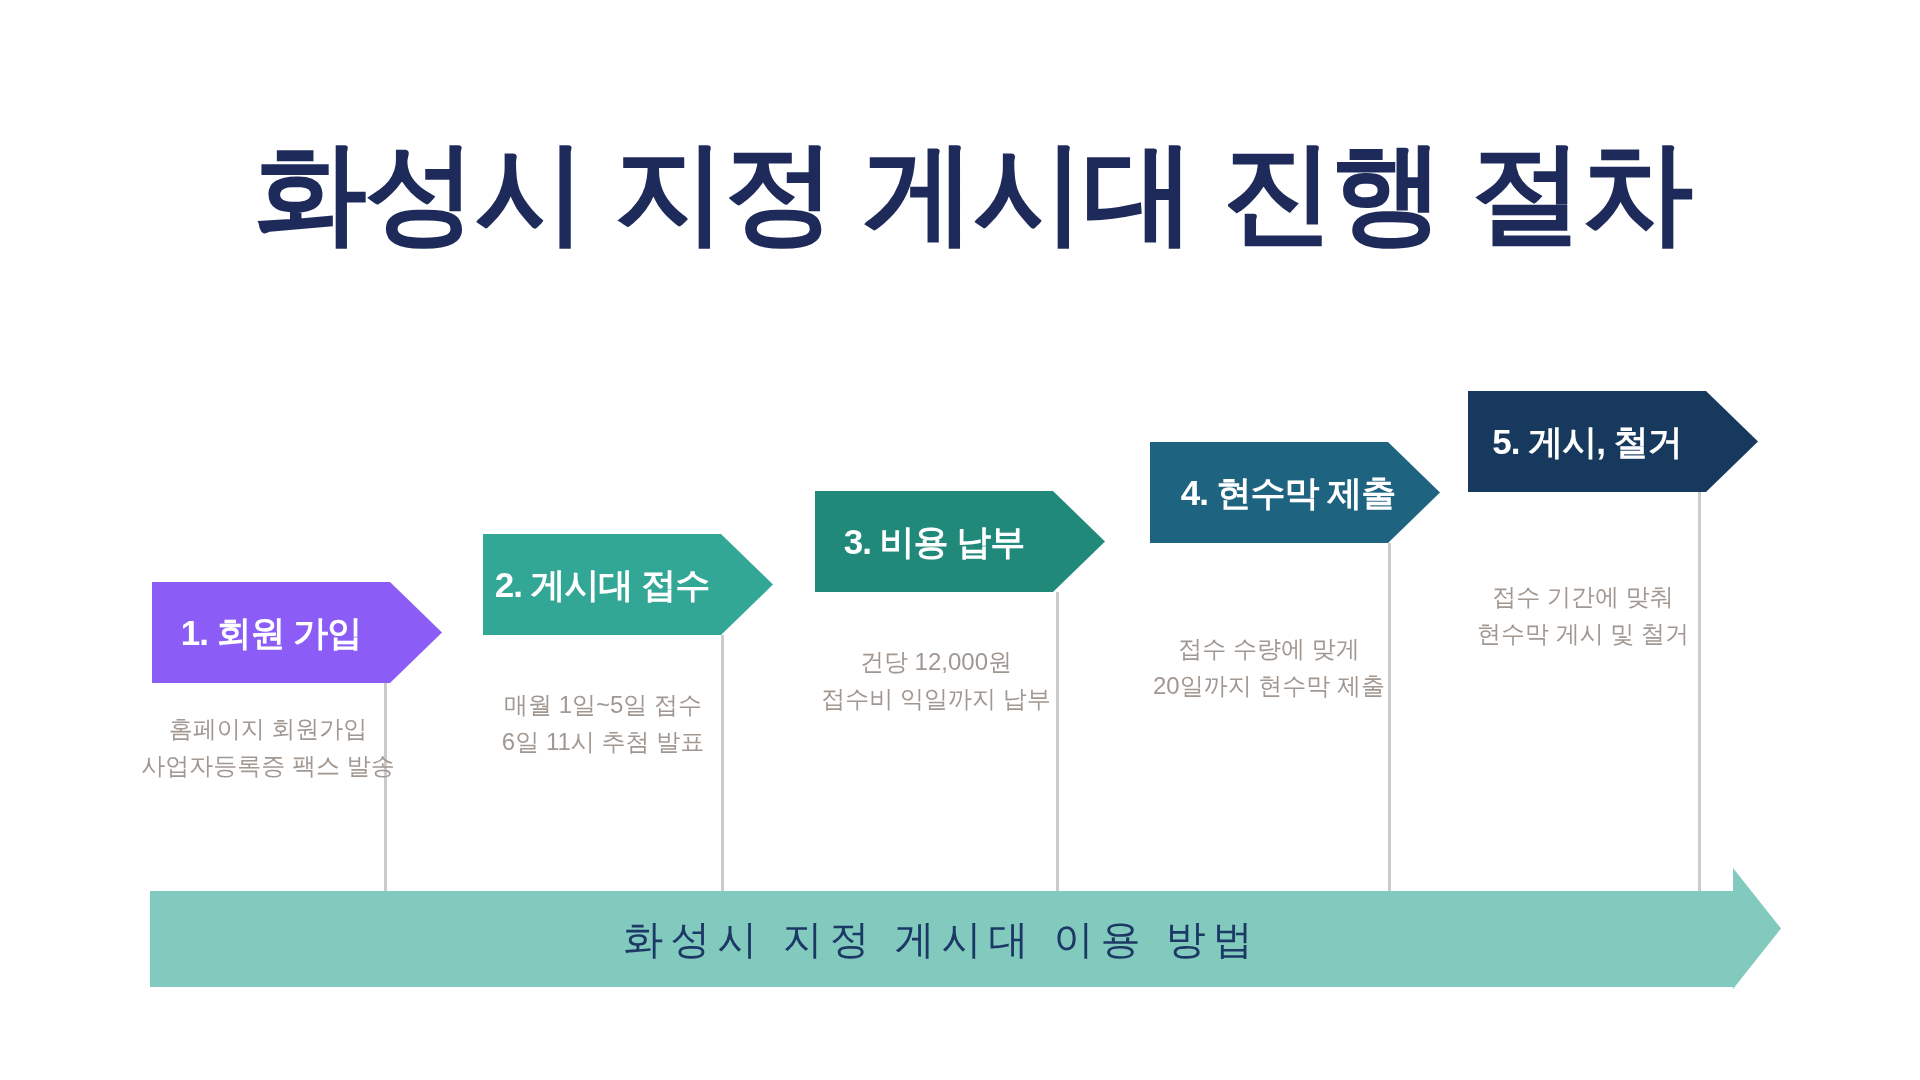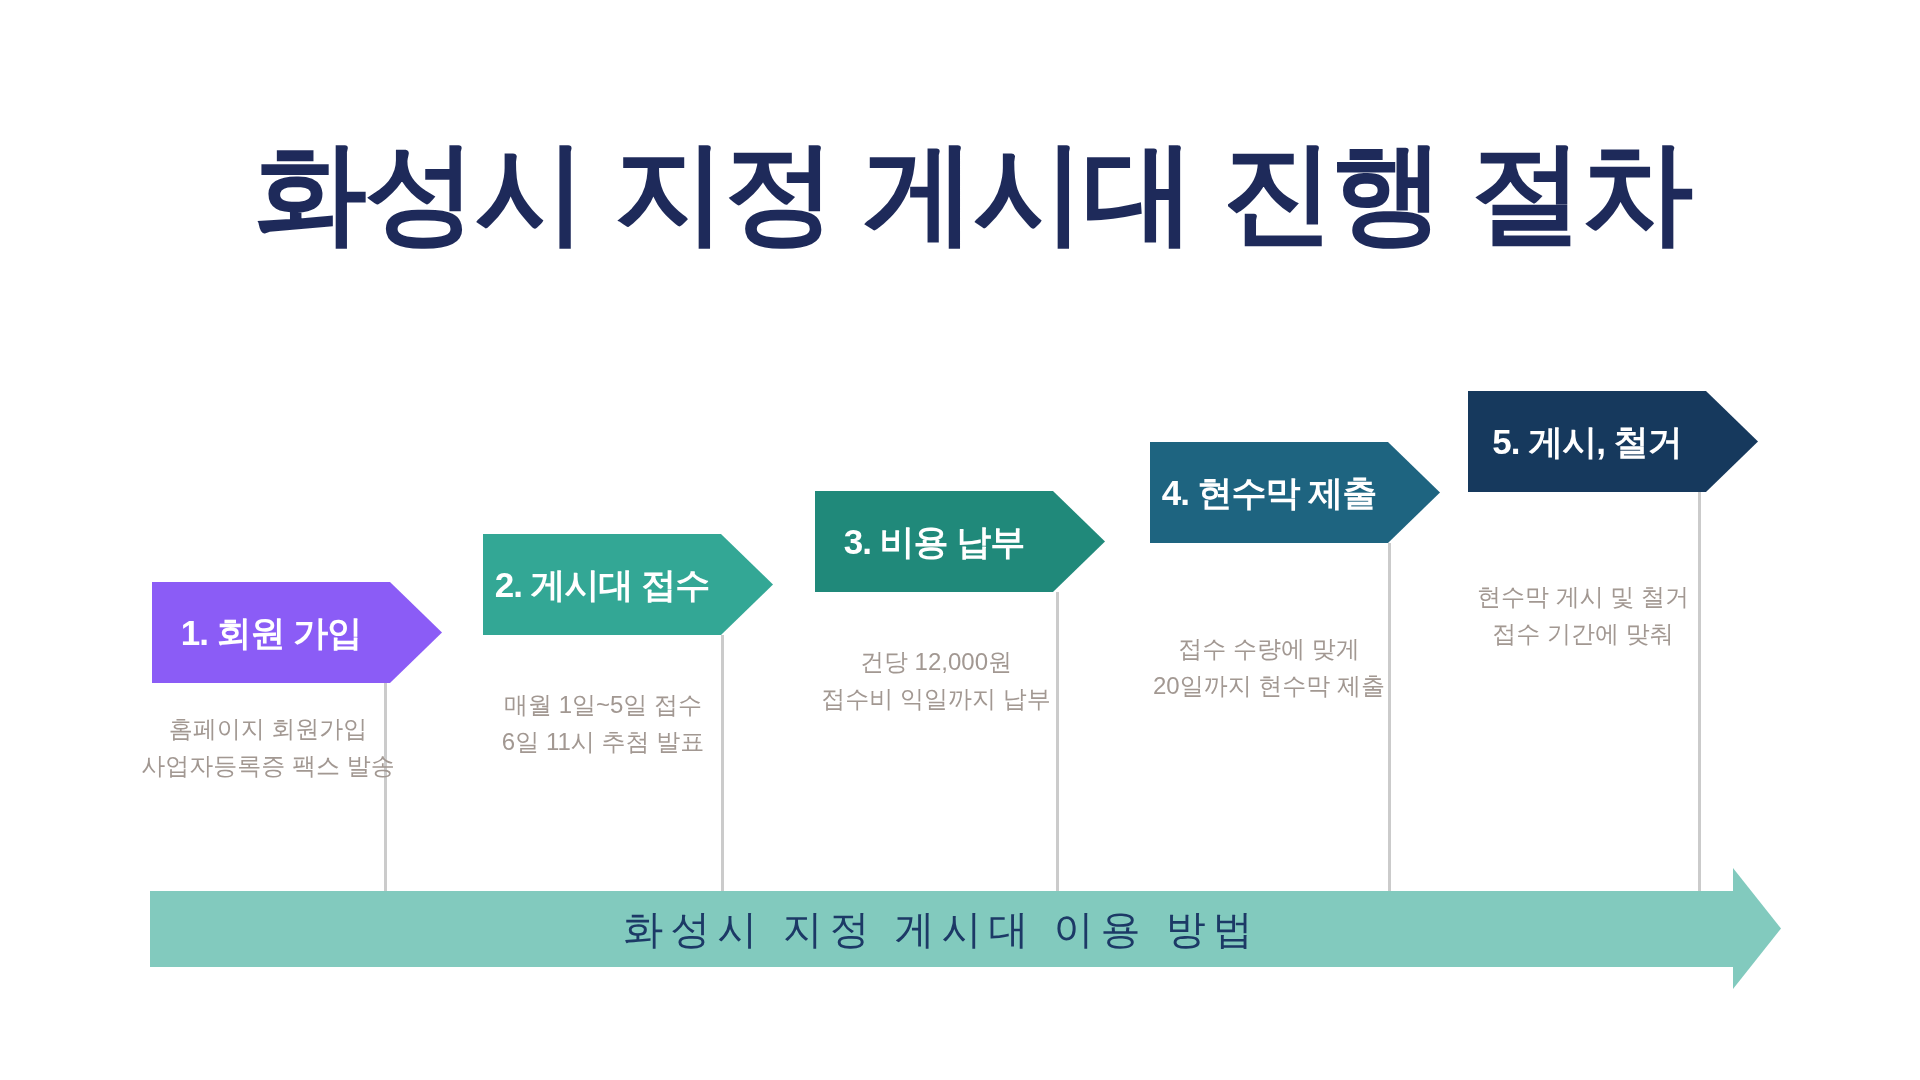--- a/index.html
+++ b/index.html
@@ -29,21 +29,21 @@
   .vline{position:absolute;width:3px;background:#CBCBCB;}
 
   
   .desc{
     position:absolute;width:360px;text-align:center;
     color:#A29892;font-size:24px;line-height:37px;white-space:nowrap;
   }
 
   
   .bottom-bar{
-    position:absolute;left:150px;top:891px;width:1583px;height:76px;
+    position:absolute;left:150px;top:891px;width:1583px;height:96px;
     display:flex;align-items:center;justify-content:center;
   }
   .bottom-bar-label{
     color:#1C3966;font-size:40px;font-weight:500;letter-spacing:7px;white-space:nowrap;
   }
   .bottom-arrowhead{
     position:absolute;left:1733px;top:868px;width:48px;height:121px;
     clip-path:polygon(0 0,100% 50%,0 100%);
   }
 </style>
@@ -74,36 +74,36 @@
 
   <div class="step-arrow" style="left: 815px; top: 491px; background-color: rgb(32, 137, 122);">
     <span class="step-label">3. 비용 납부</span>
   </div>
   <div class="vline" style="left:1056px;top:592px;height:299px;"></div>
   <div class="desc" style="left:756px;top:643px;">
     <div>건당 12,000원</div>
     <div>접수비 익일까지 납부</div>
   </div>
 
-  <div class="step-arrow" style="left: 1150px; top: 442px; background-color: rgb(30, 100, 128);">
+  <div class="step-arrow" style="left: 1150px; top: 442px; background-color: rgb(30, 100, 128); padding-left: 19px;">
     <span class="step-label">4. 현수막 제출</span>
   </div>
   <div class="vline" style="left:1388px;top:543px;height:348px;"></div>
   <div class="desc" style="left:1089px;top:630px;">
     <div>접수 수량에 맞게</div>
     <div>20일까지 현수막 제출</div>
   </div>
 
   <div class="step-arrow" style="left: 1468px; top: 391px; background-color: rgb(22, 57, 93);">
     <span class="step-label">5. 게시, 철거</span>
   </div>
   <div class="vline" style="left:1698px;top:492px;height:399px;"></div>
   <div class="desc" style="left:1403px;top:578px;">
+    <div>접수 기간에 맞춰</div>
     <div>현수막 게시 및 철거</div>
-    <div>접수 기간에 맞춰</div>
   </div>
 
   <div class="bottom-bar" style="background-color: rgb(130, 202, 190);">
     <span class="bottom-bar-label" style="color: rgb(28, 57, 102);">화성시 지정 게시대 이용 방법</span>
   </div>
   <div class="bottom-arrowhead" style="background-color: rgb(130, 202, 190);"></div>
 
 </div>
 
 </body></html>

